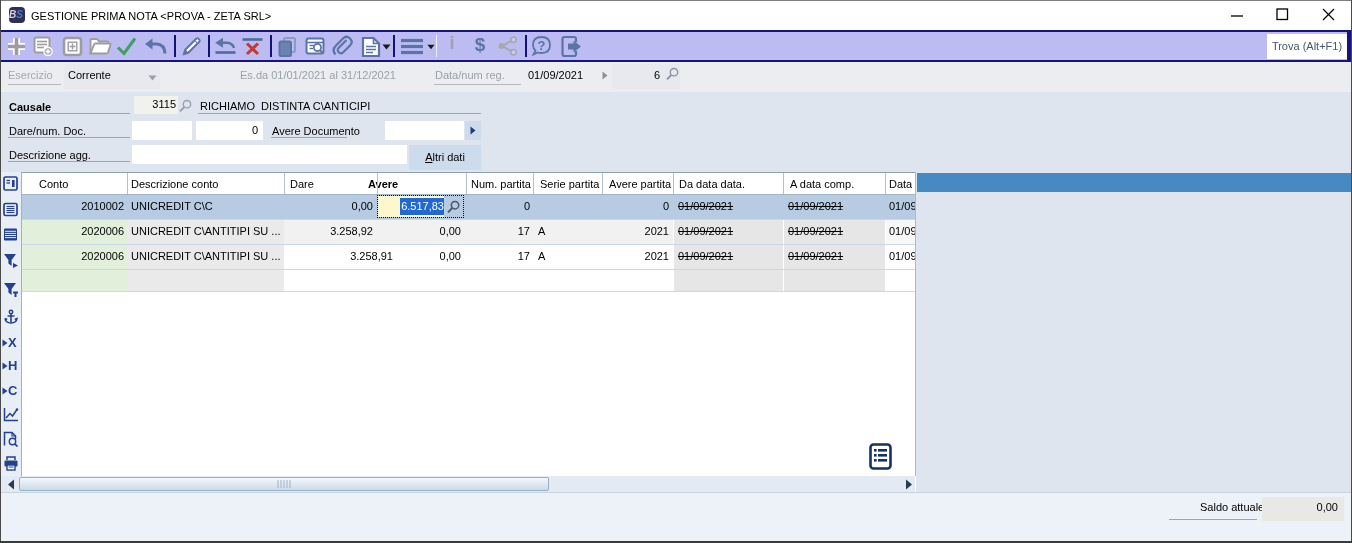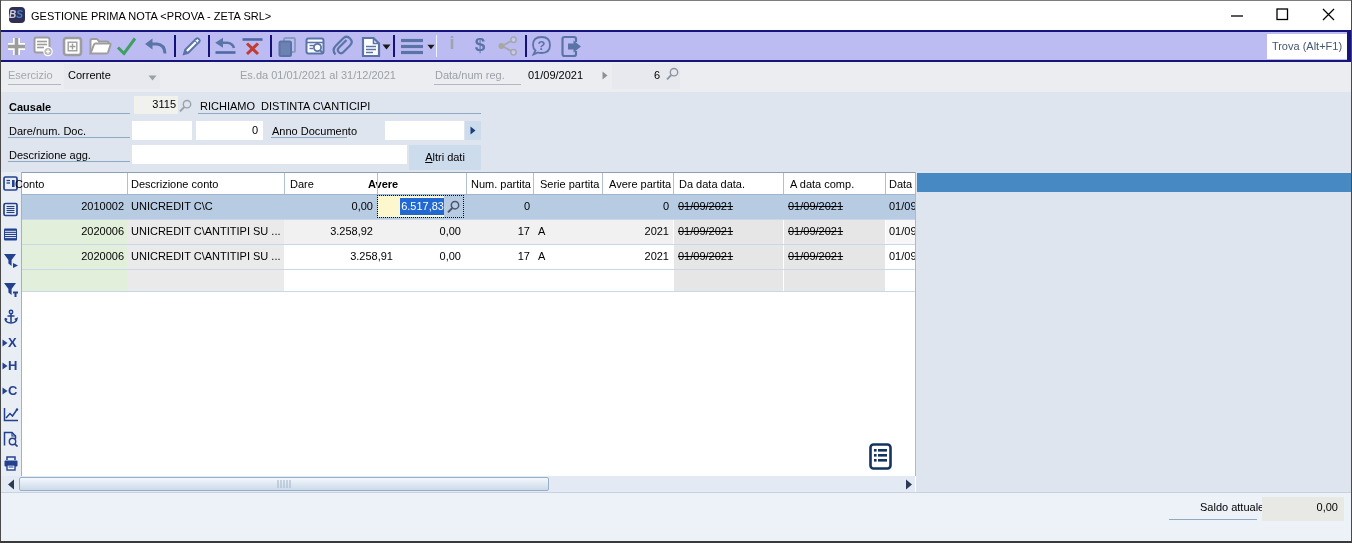--- a/index.html
+++ b/index.html
@@ -195,21 +195,21 @@
     </svg>
   <div class="abs" style="left:200px;top:100px;">RICHIAMO&nbsp; DISTINTA C\ANTICIPI</div>
   <div class="abs" style="left:198px;top:113px;width:283px;height:1px;background:#8ea9c2;"></div>
 
   <div class="abs" style="left:9px;top:125px;">Dare/num. Doc.</div>
   <div class="abs" style="left:8px;top:137px;width:122px;height:1px;background:#8ea9c2;"></div>
   <div class="abs" style="left:132px;top:121px;width:60px;height:19px;background:#fff;"></div>
   <div class="abs" style="left:196px;top:121px;width:67px;height:19px;background:#fff;">
       <div style="text-align:right;padding:3px 5px 0 0;">0</div>
     </div>
-  <div class="abs" style="left:272px;top:125px;">Anno Documento</div>
+  <div class="abs" style="left:272px;top:125px;">Avere Documento</div>
   <div class="abs" style="left:271px;top:137px;width:76px;height:1px;background:#8ea9c2;"></div>
   <div class="abs" style="left:385px;top:121px;width:79px;height:19px;background:#fff;"></div>
   <div class="abs" style="left:465px;top:121px;width:16px;height:19px;background:#cddcec;"></div>
   <svg class="abs" style="left:470px;top:126px;" width="6" height="9" viewBox="0 0 6 9">
       <path d="M0.5 0.5 L5.5 4.5 L0.5 8.5 Z" fill="#1d3d7c"></path>
     </svg>
 
   <div class="abs" style="left:9px;top:149px;">Descrizione agg.</div>
   <div class="abs" style="left:8px;top:161px;width:122px;height:1px;background:#8ea9c2;"></div>
   <div class="abs" style="left:132px;top:145px;width:275px;height:19px;background:#fff;"></div>
@@ -303,21 +303,21 @@
   <div class="abs" style="left:916px;top:172px;width:436px;height:322px;background:#dfe5ef;"></div>
   <div class="abs" style="left:917px;top:173px;width:435px;height:19px;background:#4689c3;"></div>
 
   <div id="table">
 
     <div class="abs" style="left:21px;top:172px;width:895px;height:1px;background:#8ba0b6;"></div>
     <div class="abs" style="left:21px;top:172px;width:1px;height:304px;background:#9fb2c6;"></div>
     <div class="abs" style="left:915px;top:172px;width:1px;height:304px;background:#a8bacd;"></div>
 
     <div class="abs" style="left:22px;top:173px;width:893px;height:21px;background:#fff;"></div>
-    <div class="abs" style="left:15px;top:178px;">Conto</div>
+    <div class="abs" style="left:39px;top:178px;">Conto</div>
     <div class="abs" style="left:131px;top:178px;">Descrizione conto</div>
     <div class="abs" style="left:290px;top:178px;">Dare</div>
     <div class="abs" style="left:368px;top:178px;font-weight:bold;">Avere</div>
     <div class="abs" style="left:471px;top:178px;">Num. partita</div>
     <div class="abs" style="left:540px;top:178px;">Serie partita</div>
     <div class="abs" style="left:609px;top:178px;">Avere partita</div>
     <div class="abs" style="left:679px;top:178px;">Da data data.</div>
     <div class="abs" style="left:790px;top:178px;">A data comp.</div>
     <div class="abs" style="left:889px;top:178px;">Data</div>
 

